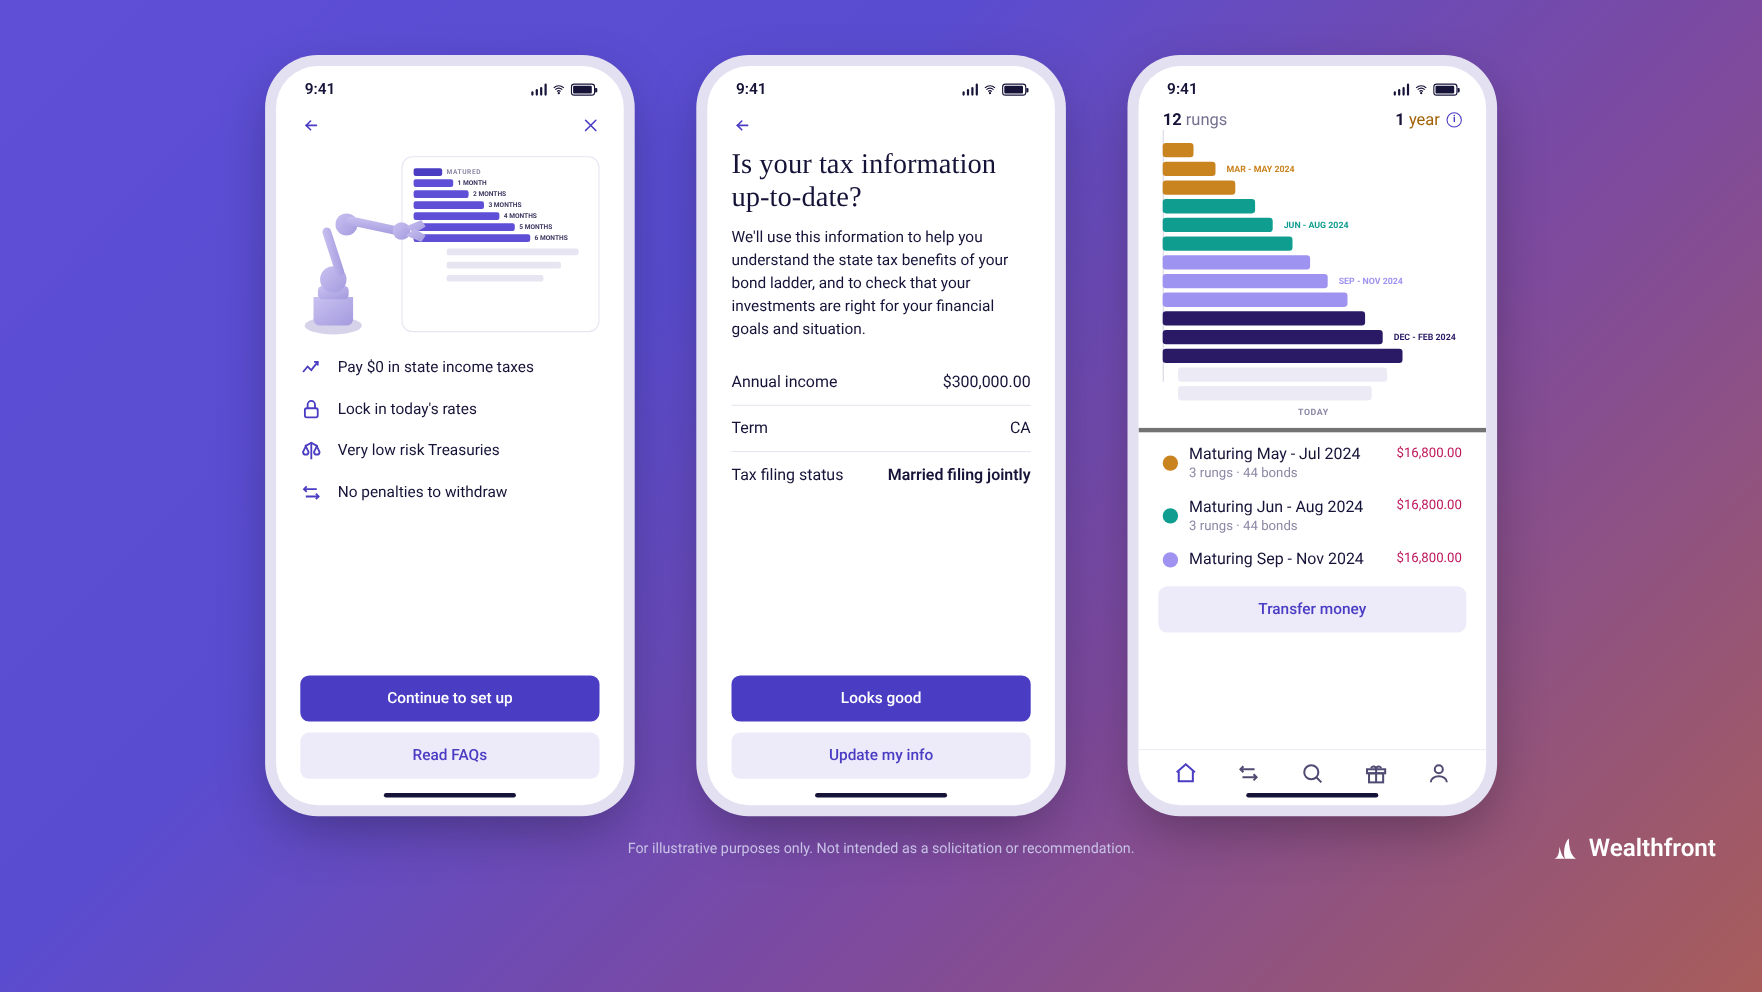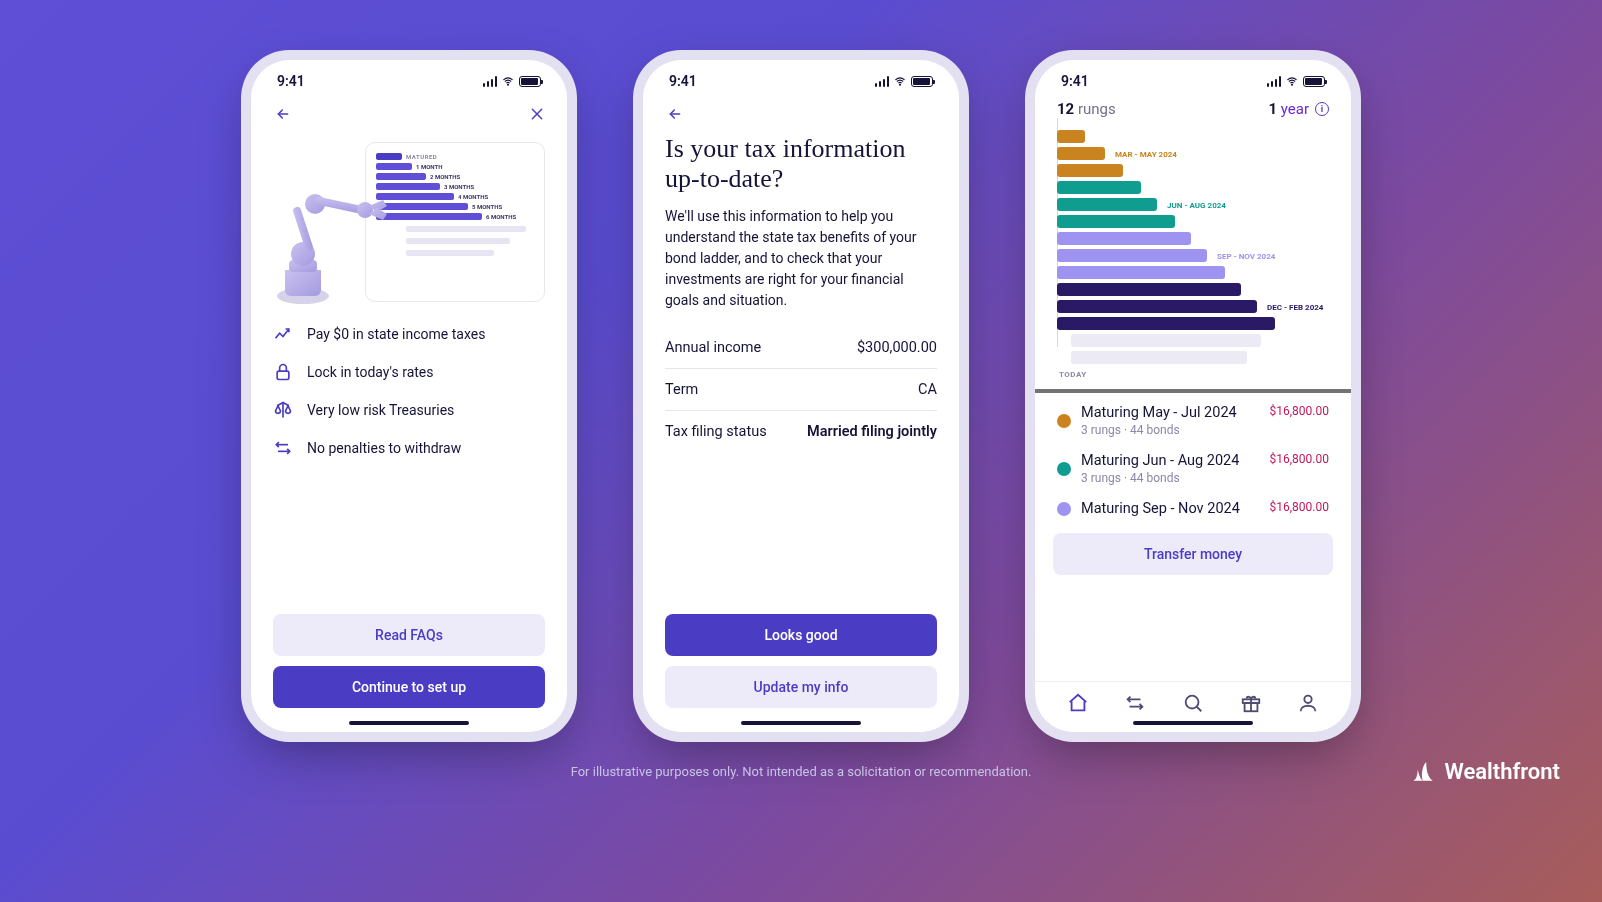--- a/index.html
+++ b/index.html
@@ -44,21 +44,21 @@
 
 
 .hdr3 { display:flex; justify-content:space-between; align-items:center; padding:0 22px; margin-top:-2px;}
 .hdr3 .l { font-size:15px; color:#161338;} .hdr3 .l b{font-weight:700;}
 .hdr3 .r { font-size:15px; display:flex; align-items:center; gap:6px; color:#161338;}
 .info-i { width:14px; height:14px; border:1.5px solid #4a3dc3; border-radius:50%; display:inline-flex; align-items:center; justify-content:center; font-size:9px; color:#4a3dc3; font-weight:700;}
 .ladder { padding:8px 22px 0; position:relative; }
 .rung { height:13px; border-radius:3px; margin-top:4px; position:relative;}
 .rung .tag{position:absolute;left:100%;margin-left:10px;top:50%;transform:translateY(-50%);font-size:8px;font-weight:700;white-space:nowrap;}
 .today-line{position:absolute;top:0;bottom:32px;border-right:1px solid #d8d6e6;}
-.today-lbl{font-size:8px;letter-spacing:.5px;color:#8b88a6;font-weight:700;margin-left:2px;margin-top:6px;}
+.today-lbl{font-size:8px;letter-spacing:.5px;color:#8b88a6;font-weight:700;margin-left:2px;margin-top:6px;text-align:center;}
 .list3 { border-top:4px solid #737373; margin-top:10px; }
 .item3 { display:flex; align-items:center; padding:11px 22px 4px; gap:10px;}
 .dot { width:14px; height:14px; border-radius:50%; flex:0 0 14px;}
 .item3 .mid { flex:1; }
 .item3 .title { font-size:14.5px; color:#161338; }
 .item3 .sub { font-size:12px; color:#8b88a6; margin-top:2px;}
 .item3 .amt { font-size:12px; color:#be185d; align-self:flex-start; }
 .cta3 { margin:12px 18px 0; }
 .tabbar { position:absolute; bottom:14px; left:0; right:0; display:flex; justify-content:space-around; align-items:center; padding:10px 14px 0; border-top:1px solid #eeedf5;}
 .tabbar .tb { color:#4f4b72; cursor:pointer; }
@@ -183,22 +183,22 @@
     <div class="feat">
           <svg viewBox="0 0 24 24" fill="none" stroke="currentColor" stroke-width="2">
             <path d="M4 8h14"></path>
             <path d="M7 5l-3 3 3 3"></path>
             <path d="M20 16H6"></path>
             <path d="M17 13l3 3-3 3"></path>
           </svg>
           <span>No penalties to withdraw</span>
         </div>
     <div class="btns">
+      <button class="btn btn-primary">Continue to set up</button>
       <button class="btn btn-secondary">Read FAQs</button>
-      <button class="btn btn-primary">Continue to set up</button>
     </div>
   </div>
   <div class="home-ind"></div>
 </div>
 
 <div class="phone">
   <div class="statusbar">
     <span>9:41</span>
     <span class="sb-right">
       <span class="sb-bars">
@@ -267,21 +267,21 @@
             <circle cx="12" cy="19" r="1" fill="#161338"></circle>
           </svg>
       <span class="sb-batt">
             <i></i>
           </span>
     </span>
   </div>
   <div class="hdr3">
     <span class="l"><b>12</b> <span style="color:#74708f">rungs</span></span>
     <span class="r">
-          <span><b>1</b> <span style="color:#6d28d9">year</span></span>
+          <span><b>1</b> <span style="color:#a16207">year</span></span>
           <span class="info-i">i</span>
         </span>
   </div>
   <div class="ladder" id="ladder">
     <div class="today-line" style="left:22px;"></div>
   <div class="rung" style="width: 28px; background: rgb(201, 131, 31);"></div>
         <div class="rung" style="width: 48px; background: rgb(201, 131, 31);">
           <span class="tag" style="color: rgb(201, 131, 31);">MAR - MAY 2024</span>
         </div>
         <div class="rung" style="width: 66px; background: rgb(201, 131, 31);"></div>

